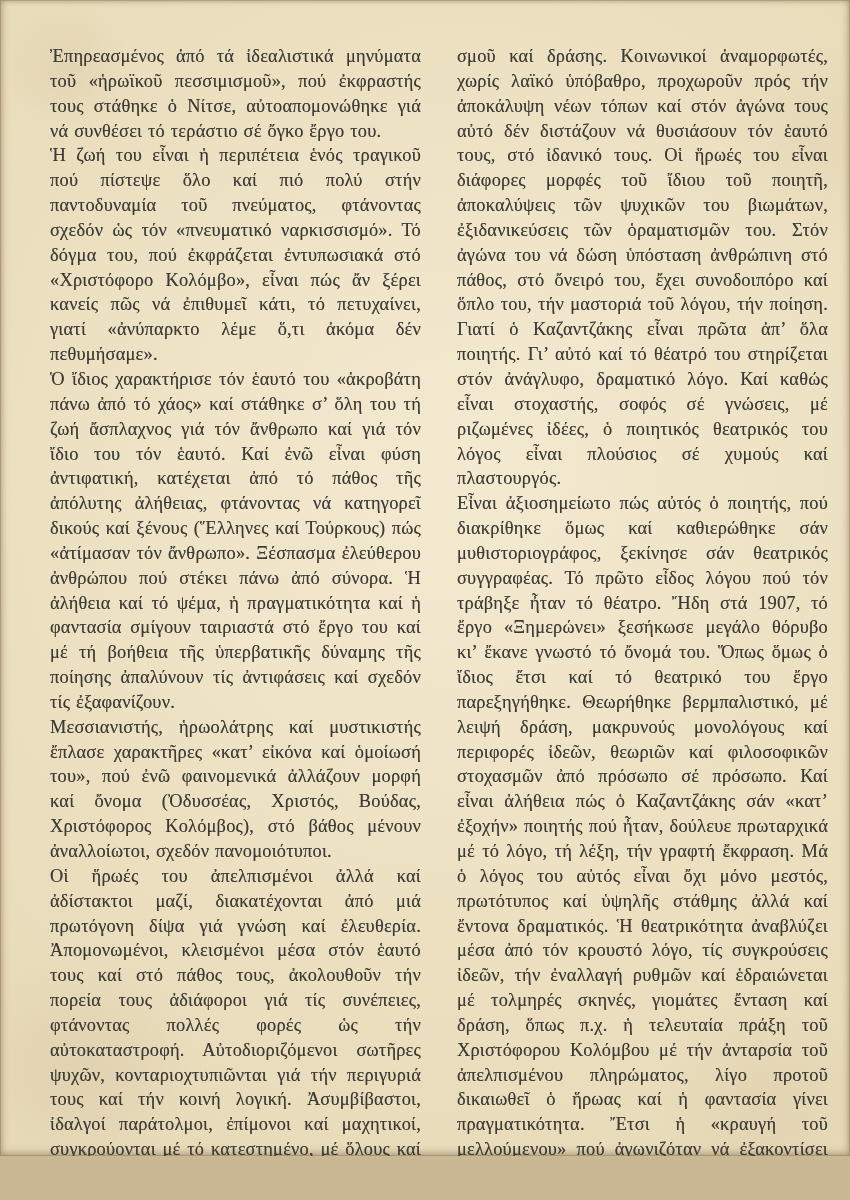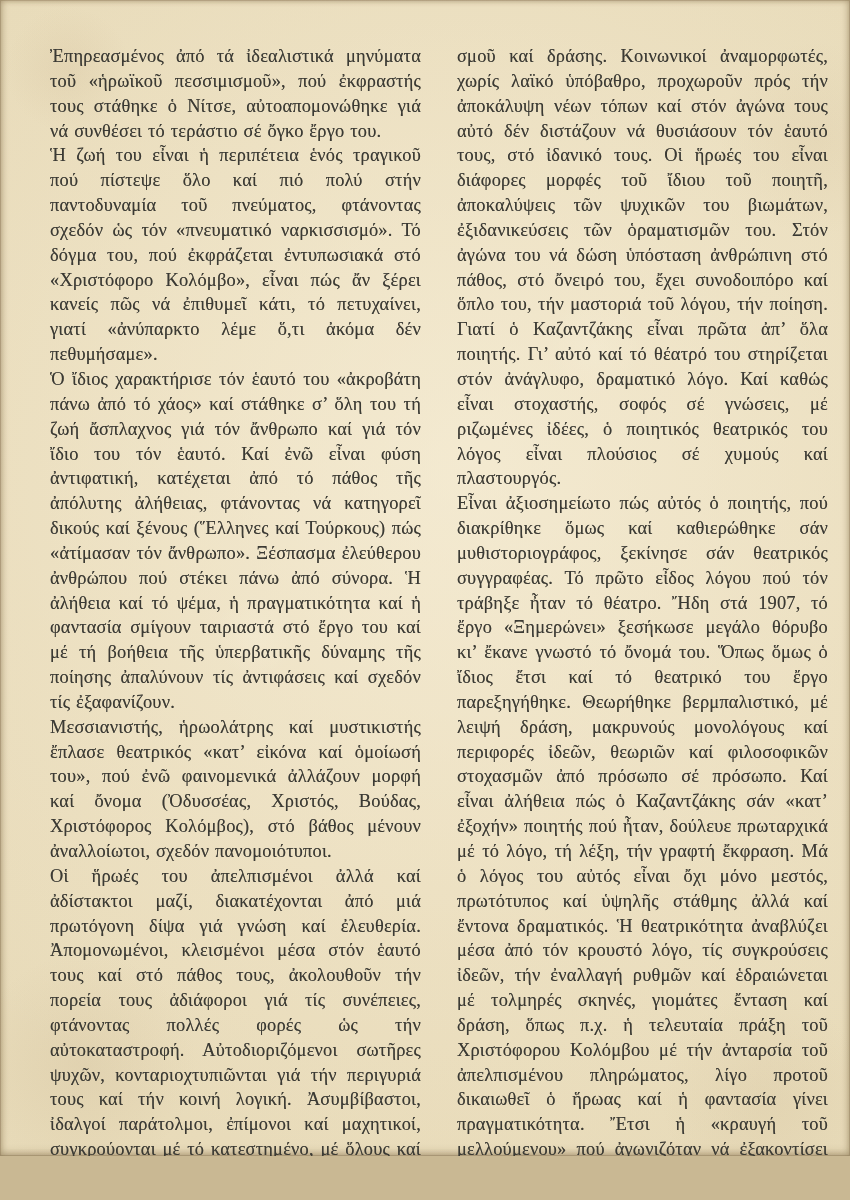--- a/index.html
+++ b/index.html
@@ -67,21 +67,21 @@
 </head>
 <body>
 
 <div class="page">
   <div class="columns">
 
     <div class="col">
       <p>Ἐπηρεασμένος ἀπό τά ἰδεαλιστικά μηνύματα τοῦ «ἡρωϊκοῦ πεσσιμισμοῦ», πού ἐκφραστής τους στάθηκε ὁ Νίτσε, αὐτοαπομονώθηκε γιά νά συνθέσει τό τεράστιο σέ ὄγκο ἔργο του.</p>
       <p>Ἡ ζωή του εἶναι ἡ περιπέτεια ἑνός τραγικοῦ πού πίστεψε ὅλο καί πιό πολύ στήν παντοδυναμία τοῦ πνεύματος, φτάνοντας σχεδόν ὡς τόν «πνευματικό ναρκισσισμό». Τό δόγμα του, πού ἐκφράζεται ἐντυπωσιακά στό «Χριστόφορο Κολόμβο», εἶναι πώς ἄν ξέρει κανείς πῶς νά ἐπιθυμεῖ κάτι, τό πετυχαίνει, γιατί «ἀνύπαρκτο λέμε ὅ,τι ἀκόμα δέν πεθυμήσαμε».</p>
       <p>Ὁ ἴδιος χαρακτήρισε τόν ἑαυτό του «ἀκροβάτη πάνω ἀπό τό χάος» καί στάθηκε σ’ ὅλη του τή ζωή ἄσπλαχνος γιά τόν ἄνθρωπο καί γιά τόν ἴδιο του τόν ἑαυτό. Καί ἐνῶ εἶναι φύση ἀντιφατική, κατέχεται ἀπό τό πάθος τῆς ἀπόλυτης ἀλήθειας, φτάνοντας νά κατηγορεῖ δικούς καί ξένους (Ἕλληνες καί Τούρκους) πώς «ἀτίμασαν τόν ἄνθρωπο». Ξέσπασμα ἐλεύθερου ἀνθρώπου πού στέκει πάνω ἀπό σύνορα. Ἡ ἀλήθεια καί τό ψέμα, ἡ πραγματικότητα καί ἡ φαντασία σμίγουν ταιριαστά στό ἔργο του καί μέ τή βοήθεια τῆς ὑπερβατικῆς δύναμης τῆς ποίησης ἀπαλύνουν τίς ἀντιφάσεις καί σχεδόν τίς ἐξαφανίζουν.</p>
-      <p>Μεσσιανιστής, ἡρωολάτρης καί μυστικιστής ἔπλασε θεατρικός «κατ’ εἰκόνα καί ὁμοίωσή του», πού ἐνῶ φαινομενικά ἀλλάζουν μορφή καί ὄνομα (Ὀδυσσέας, Χριστός, Βούδας, Χριστόφορος Κολόμβος), στό βάθος μένουν ἀναλλοίωτοι, σχεδόν πανομοιότυποι.</p>
+      <p>Μεσσιανιστής, ἡρωολάτρης καί μυστικιστής ἔπλασε χαρακτῆρες «κατ’ εἰκόνα καί ὁμοίωσή του», πού ἐνῶ φαινομενικά ἀλλάζουν μορφή καί ὄνομα (Ὀδυσσέας, Χριστός, Βούδας, Χριστόφορος Κολόμβος), στό βάθος μένουν ἀναλλοίωτοι, σχεδόν πανομοιότυποι.</p>
       <p>Οἱ ἥρωές του ἀπελπισμένοι ἀλλά καί ἀδίστακτοι μαζί, διακατέχονται ἀπό μιά πρωτόγονη δίψα γιά γνώση καί ἐλευθερία. Ἀπομονωμένοι, κλεισμένοι μέσα στόν ἑαυτό τους καί στό πάθος τους, ἀκολουθοῦν τήν πορεία τους ἀδιάφοροι γιά τίς συνέπειες, φτάνοντας πολλές φορές ὡς τήν αὐτοκαταστροφή. Αὐτοδιοριζόμενοι σωτῆρες ψυχῶν, κονταριοχτυπιῶνται γιά τήν περιγυριά τους καί τήν κοινή λογική. Ἀσυμβίβαστοι, ἰδαλγοί παράτολμοι, ἐπίμονοι καί μαχητικοί, συγκρούονται μέ τό κατεστημένο, μέ ὅλους καί ὅλα. Ἐπαναστάτες μέ ἀναρχικές τάσεις, φορεῖς ὑπεράνθρωπων ἰδεῶν, πορεύονται ἀκάθεκτοι πρός τό σκοπό πού ἔταξαν οἱ ἴδιοι στόν ἑαυτό τους καί πού εἶναι συνήθως μιά ἰδεατή μεταφυσική ὑπερπραγματικότητα. Λαοπλάνοι, Δόν Κιχῶτες, παρασύρουν ἀνθρώπους καί διαμορφώνουν τήν ἱστορία. «Πολεμοῦν γιατί ἔτσι τούς ἀρέσει, τραγουδοῦν κι ἄς μήν ὑπάρχει αὐτί νά τούς ἀκούση» (Ἀσκητική). Μεταβάλλουν τό προσωπικό τους ὅραμα, τήν πίστη τους, σέ θεώρηση κοινωνικοφιλοσοφική, θεμελιώνουν νέους τρόπους στοχα-</p>
     </div>
 
     <div class="col">
       <p>σμοῦ καί δράσης. Κοινωνικοί ἀναμορφωτές, χωρίς λαϊκό ὑπόβαθρο, προχωροῦν πρός τήν ἀποκάλυψη νέων τόπων καί στόν ἀγώνα τους αὐτό δέν διστάζουν νά θυσιάσουν τόν ἑαυτό τους, στό ἰδανικό τους. Οἱ ἥρωές του εἶναι διάφορες μορφές τοῦ ἴδιου τοῦ ποιητῆ, ἀποκαλύψεις τῶν ψυχικῶν του βιωμάτων, ἐξιδανικεύσεις τῶν ὁραματισμῶν του. Στόν ἀγώνα του νά δώση ὑπόσταση ἀνθρώπινη στό πάθος, στό ὄνειρό του, ἔχει συνοδοιπόρο καί ὅπλο του, τήν μαστοριά τοῦ λόγου, τήν ποίηση. Γιατί ὁ Καζαντζάκης εἶναι πρῶτα ἀπ’ ὅλα ποιητής. Γι’ αὐτό καί τό θέατρό του στηρίζεται στόν ἀνάγλυφο, δραματικό λόγο. Καί καθώς εἶναι στοχαστής, σοφός σέ γνώσεις, μέ ριζωμένες ἰδέες, ὁ ποιητικός θεατρικός του λόγος εἶναι πλούσιος σέ χυμούς καί πλαστουργός.</p>
       <p>Εἶναι ἀξιοσημείωτο πώς αὐτός ὁ ποιητής, πού διακρίθηκε ὅμως καί καθιερώθηκε σάν μυθιστοριογράφος, ξεκίνησε σάν θεατρικός συγγραφέας. Τό πρῶτο εἶδος λόγου πού τόν τράβηξε ἦταν τό θέατρο. Ἤδη στά 1907, τό ἔργο «Ξημερώνει» ξεσήκωσε μεγάλο θόρυβο κι’ ἔκανε γνωστό τό ὄνομά του. Ὅπως ὅμως ὁ ἴδιος ἔτσι καί τό θεατρικό του ἔργο παρεξηγήθηκε. Θεωρήθηκε βερμπαλιστικό, μέ λειψή δράση, μακρυνούς μονολόγους καί περιφορές ἰδεῶν, θεωριῶν καί φιλοσοφικῶν στοχασμῶν ἀπό πρόσωπο σέ πρόσωπο. Καί εἶναι ἀλήθεια πώς ὁ Καζαντζάκης σάν «κατ’ ἐξοχήν» ποιητής πού ἦταν, δούλευε πρωταρχικά μέ τό λόγο, τή λέξη, τήν γραφτή ἔκφραση. Μά ὁ λόγος του αὐτός εἶναι ὄχι μόνο μεστός, πρωτότυπος καί ὑψηλῆς στάθμης ἀλλά καί ἔντονα δραματικός. Ἡ θεατρικότητα ἀναβλύζει μέσα ἀπό τόν κρουστό λόγο, τίς συγκρούσεις ἰδεῶν, τήν ἐναλλαγή ρυθμῶν καί ἑδραιώνεται μέ τολμηρές σκηνές, γιομάτες ἔνταση καί δράση, ὅπως π.χ. ἡ τελευταία πράξη τοῦ Χριστόφορου Κολόμβου μέ τήν ἀνταρσία τοῦ ἀπελπισμένου πληρώματος, λίγο προτοῦ δικαιωθεῖ ὁ ἥρωας καί ἡ φαντασία γίνει πραγματικότητα. Ἔτσι ἡ «κραυγή τοῦ μελλούμενου» πού ἀγωνιζόταν νά ἐξακοντίσει μετουσιώθηκε σέ πράξη, μ’ ὅλο πού ὁ ἥρωας ὅταν φτάσει στή γῆ τῶν ὀνείρων του, δέν σηκώνει τά μάτια νά τήν δεῖ γιατί τήν ξέρει («ὀκτώ χρόνια τή βλέπω» λέει), καί ξεσπάει σέ λυγμούς. Ἡ λύτρωση.</p>
 
     </div>
 
   </div>

